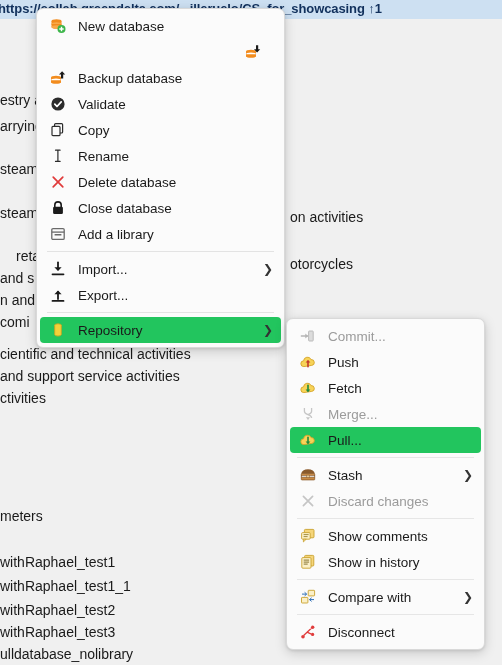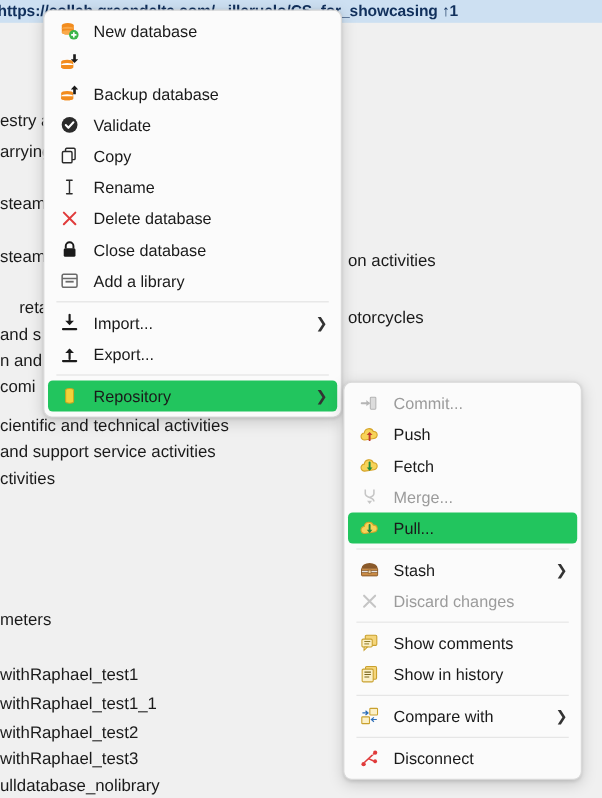--- a/index.html
+++ b/index.html
@@ -68,20 +68,21 @@
   .menu-item {
     position: relative;
     height: 26px;
     display: flex;
     align-items: center;
     padding: 0 8px 0 7px;
     margin: 0 3px;
     border-radius: 4px;
     box-sizing: border-box;
     cursor: default;
+    justify-content: flex-end;
   }
   .menu-item.highlighted {
     background: #22c55e;
   }
   .menu-item .icon {
     width: 22px;
     min-width: 22px;
     height: 18px;
     display: flex;
     align-items: center;

